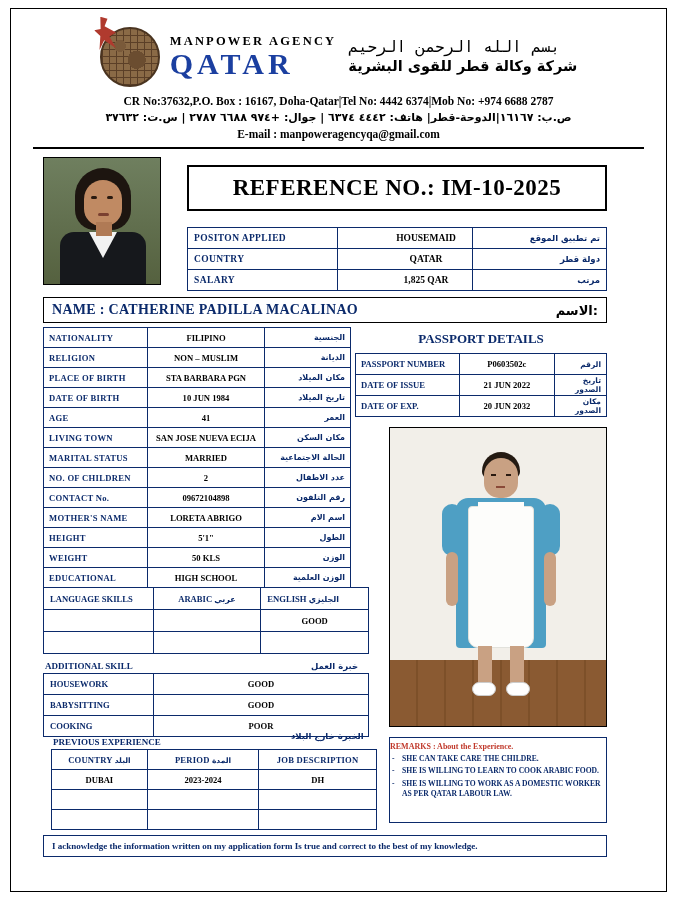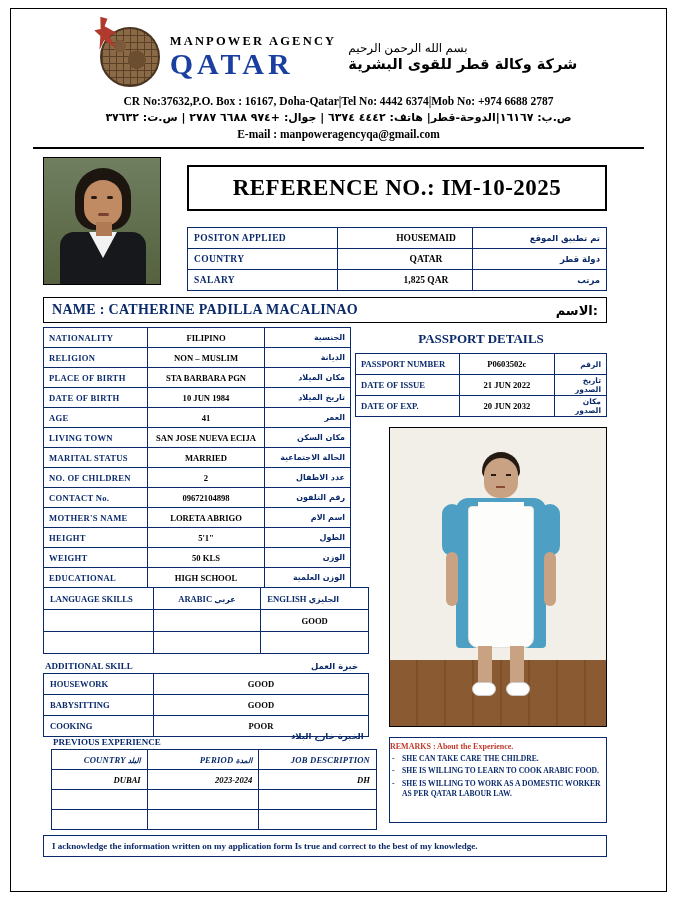--- a/index.html
+++ b/index.html
@@ -55,21 +55,21 @@
   }
   .logo-text .l2 {
     font-size: 30px; letter-spacing: 4px; font-weight: bold;
     color: #1b3fa0; font-family: "Liberation Serif", serif;
     margin-top: 1px;
   }
   .logo-ar {
     display: flex; flex-direction: column; align-items: flex-start;
     line-height: 1.15; margin-left: 2px;
   }
-  .logo-ar .bismillah { font-size: 12px; font-family: Liberation Sans, sans-serif; }
+  .logo-ar .bismillah { font-size: 16px; font-family: Liberation Mono, monospace; }
   .logo-ar .ar-name { font-size: 14.5px; font-weight: bold; font-family: "DejaVu Sans", sans-serif; }
   .contact {
     text-align: center; font-size: 11.5px; font-weight: bold;
     margin-top: 6px; line-height: 1.45;
   }
   .contact .ar { font-family: "DejaVu Sans", sans-serif; font-size: 11px; }
   .contact .em { font-weight: bold; }
   .hr {
     border: 0; border-top: 2px solid #000; margin: 5px 12px 0 12px;
   }
@@ -209,21 +209,21 @@
   .prev-label {
     position: absolute; left: 42px; top: 728px; font-size: 9px; font-weight: bold; color: #0b2a6b;
   }
   .prev-ar {
     position: absolute; left: 280px; top: 722px; font-size: 8.5px; font-weight: bold;
     font-family: "DejaVu Sans", sans-serif; color:#0b2a6b;
   }
   .prev { position: absolute; left: 40px; top: 740px; width: 326px; }
   .prev td, .prev th {
     border: 1px solid #0b2a6b; height: 20px; font-size: 8.6px;
-    font-weight: bold; color: #0b2a6b; padding: 0 6px; text-align: right; font-style: italic;
+    font-weight: bold; color: #0b2a6b; padding: 0 6px; text-align: center;
   }
   .prev th { letter-spacing: .2px; }
   .prev td.v { color: #000; }
   .prev .ar { font-family: "DejaVu Sans", sans-serif; font-size: 7.5px; }
   .prev .c1 { width: 96px; } .prev .c2 { width: 112px; } .prev .c3 { width: 118px; }
 
   
   .remarks {
     position: absolute; left: 378px; top: 728px; width: 218px; height: 86px;
     border: 1px solid #0b2a6b; padding: 4px 0;

